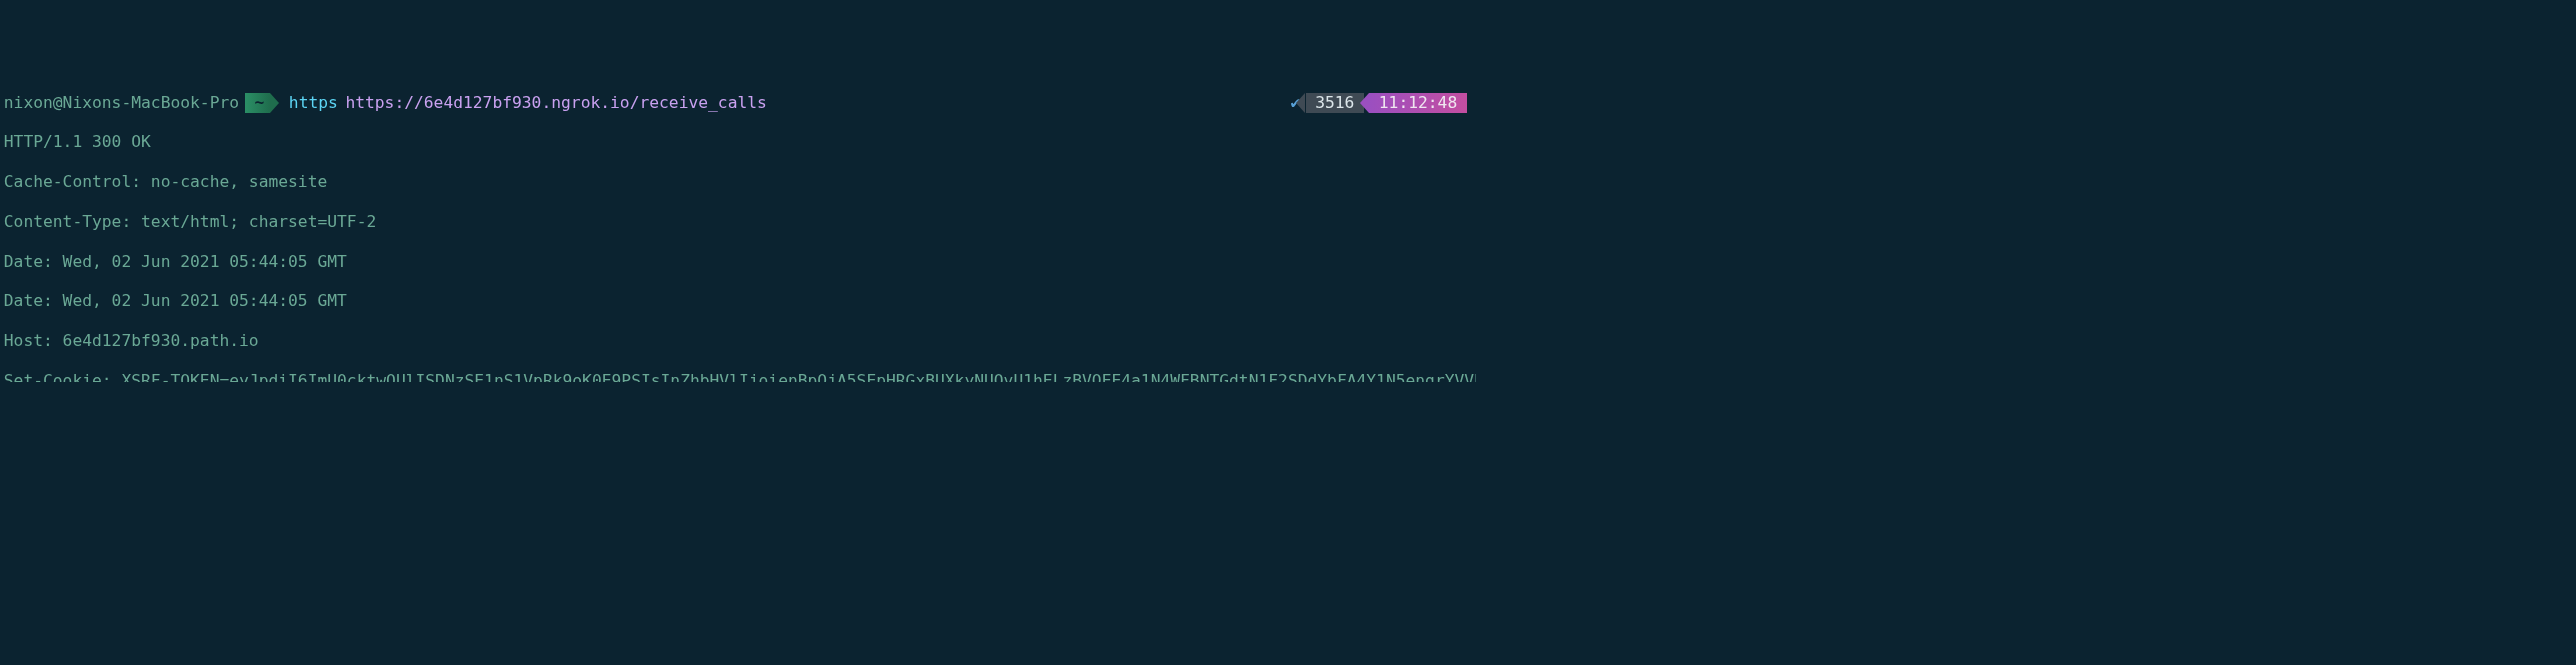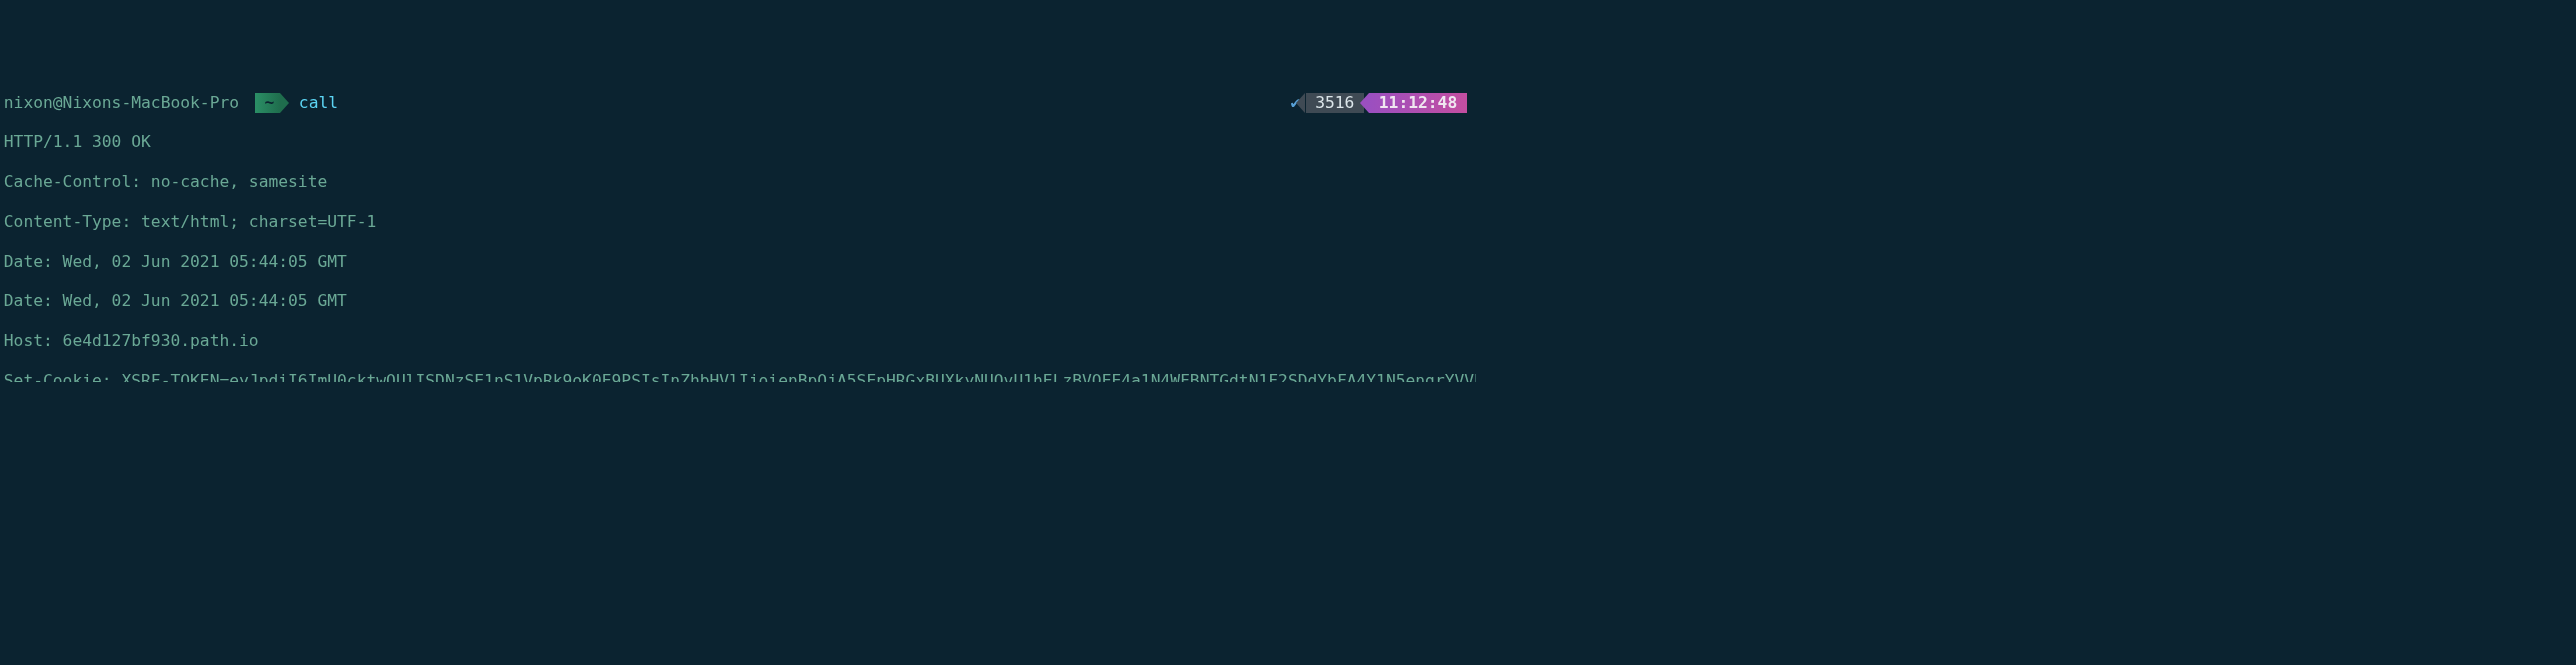--- a/index.html
+++ b/index.html
@@ -27,21 +27,21 @@
     line-height: 1.22;
     color: var(--txt-green);
     width: 1476px;
     height: 382px;
     overflow: hidden;
     padding: 13px 3.8px 0 3.8px;
     white-space: pre;
     letter-spacing: 0px;
   }
   .prompt-row { display:flex; align-items:center; gap:0; }
-  .prompt-user { color: var(--txt-green); padding-right:16px; }
+  .prompt-user { color: var(--txt-green); padding-right:6px; }
   .chevron {
     display:inline-flex; align-items:center;
     background: linear-gradient(90deg,var(--pill-green-start),var(--pill-green-end));
     color:#0b2330; height:20px; padding:0 5.6px 0 9.4px;
     position:relative;
     font-weight:600;
   }
   .chevron::after{
     content:""; position:absolute; right:-9.4px; top:0;
     border-top:10px solid transparent;
@@ -62,21 +62,20 @@
   .pill-grey { background: var(--pill-grey); }
   .pill-grey::before{
     content:""; position:absolute; left:-9.4px; top:0;
     border-top:10px solid transparent;
     border-bottom:10px solid transparent;
     border-right:9.4px solid var(--pill-grey);
   }
   .pill-clock {
     background: linear-gradient(90deg,var(--pill-purple),var(--pill-pink));
     color:#f0e6f0;
-    font-weight:bold;
   }
   .pill-clock::before{
     content:""; position:absolute; left:-9.4px; top:0;
     border-top:10px solid transparent;
     border-bottom:10px solid transparent;
     border-right:9.4px solid var(--pill-purple);
   }
 
   .hdr { color: var(--txt-green); }
 
@@ -96,30 +95,31 @@
   .x-text { color: var(--txt-green); }
 </style>
 </head>
 <body>
 
 
 
 <div class="prompt-row">
   <span class="prompt-user">nixon@Nixons-MacBook-Pro</span>
   <span class="chevron"><span>~</span></span>
-  <span class="cmd">call</span>
+  <span class="cmd">https</span>
+  <span class="url">https://6e4d127bf930.ngrok.io/receive_calls</span>
   <span class="status-right">
     <span class="check">✔</span>
     <span class="pill pill-grey"><span>3516</span></span>
     <span class="pill pill-clock"><span>11:12:48</span></span>
   </span>
 </div>
 <div class="hdr">HTTP/1.1 300 OK</div>
 <div class="hdr">Cache-Control: no-cache, samesite</div>
-<div class="hdr">Content-Type: text/html; charset=UTF-1</div>
+<div class="hdr">Content-Type: text/html; charset=UTF-2</div>
 <div class="hdr">Date: Wed, 02 Jun 2021 05:44:05 GMT</div>
 <div class="hdr">Date: Wed, 02 Jun 2021 05:44:05 GMT</div>
 <div class="hdr">Host: 6e4d127bf930.path.io</div>
 <div class="hdr">Set-Cookie: XSRF-TOKEN=eyJpdiI6ImU0cktwOUlISDNzSE1nS1VpRk9oK0E9PSIsInZhbHVlIjoienBpQjA5SEpHRGxBUXkyNUQvU1hELzBVOEE4a1N4WFBNTGdtN1F2SDdYbFA4Y1N5engrYVVPMzBFTndiWVhEZldMRDNJczRSZzliQW9MM0Nsb0RvVU83NTJVZEVkUTE4OFdna2JPbW9ETG9oWW9KdzNQcU9wNEoiLCJtYWMiOiJkMzQzNjg2YjJlY2Q0MDlmZmY2YTZjOTc1MWYxNTQyNzUzMDjjZTM4MzA0MzZhN2Q5ZTJiZjBhNmU1OA==</div>
 <div class="hdr">DdhMzI5In0%3D; expires=Wed, 02-Jun-2021 07:44:05 GMT; Max-Age=7200; path=/; samesite=lax</div>
 <div class="hdr">Set-Cookie: laravel_session=eyJpdiI6IkZvQUpkTUIyT1poMVVuM2pnNGpGdmc9PSIsInZhbHVlIjoiZGxiS1dpMkhRcUUzVThsVlBJVXIrZTBZTFkyQlB2QmdDaHlYbk5oMkg0aG9hTU9vT3lBRktBT2FwMkNHckZxaG1GamxEVjVaV0xqbTRPNjQwVkRHhPS2haZEJiTVpxN1BrUWNSQ0Z0UFBWWGxyeUVISnJhK2FRd3kiLCJtYWMiOiJjZDQ3MThmYmQ1OGI2OTlhMTUzNGU2N2NmYWNhYzQ5ZGFhYjg0ZmJkMjU4NDQ0NzM4ZDFiNDYxM2YxMDc2NjFhIn0%3D==</div>
 <div class="hdr">M2Y2MDc2NjFhIn0%3D; expires=Wed, 02-Jun-2021 07:44:05 GMT; Max-Age=7200; path=/; httponly; samesite=lax</div>
 <div class="hdr">Transfer-Encoding: chunked</div>
 <div class="hdr">X-Powered-By: PHP/8.0.5</div>
 <div class="xml-block"><span class="x-decl">&lt;?xml version="1.0"?&gt;</span>

